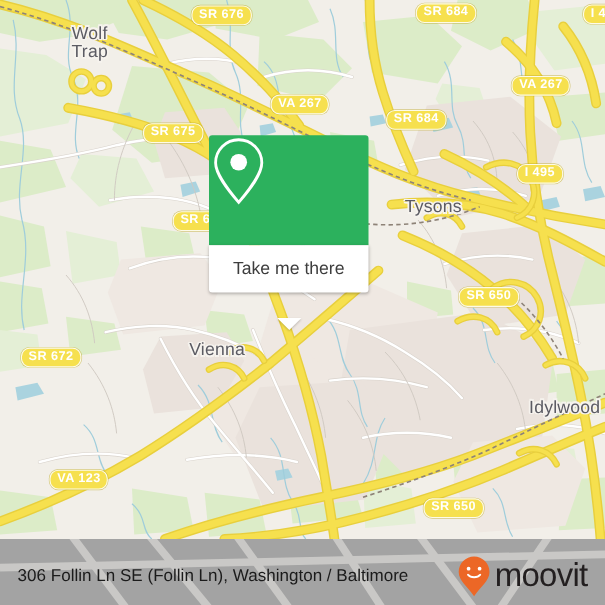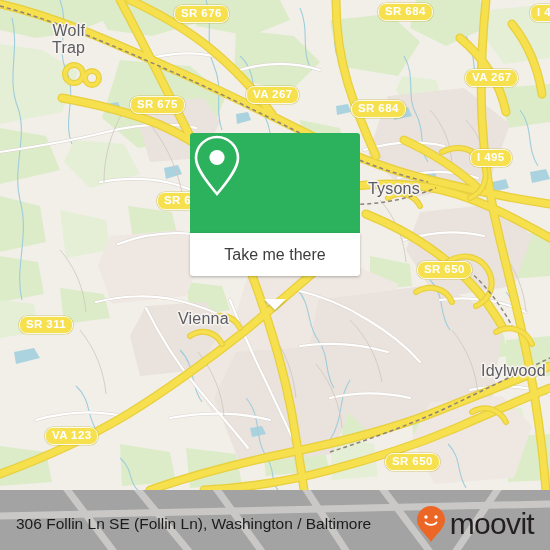--- a/index.html
+++ b/index.html
@@ -8,30 +8,30 @@
 
   
   #map{position:absolute;left:0;top:0;width:550px;height:490px;overflow:hidden;background:#f2efe9;}
   #map svg{position:absolute;left:0;top:0;}
 
   
   .place{position:absolute;color:#5b5b63;font-size:16px;letter-spacing:.2px;
          text-shadow:1.6px 0 #f6f3ee,-1.6px 0 #f6f3ee,0 1.6px #f6f3ee,0 -1.6px #f6f3ee,
                      1.2px 1.2px #f6f3ee,-1.2px -1.2px #f6f3ee,1.2px -1.2px #f6f3ee,-1.2px 1.2px #f6f3ee;
          white-space:nowrap;pointer-events:none;}
-  .place.two-line{line-height:17px;text-align:right;}
+  .place.two-line{line-height:17px;text-align:center;margin-left:13px;}
 
   
   .shield{position:absolute;background:#f6e04e;border:1.6px solid #fdfbe8;border-radius:8px;
           color:#fff;font-size:11.5px;font-weight:bold;letter-spacing:.4px;
           padding:2px 6px 3px 6px;white-space:nowrap;line-height:11px;
           box-shadow:0 0 0 .6px rgba(190,170,40,.55);}
 
   
-  #callout{position:absolute;left:190px;top:123px;width:170px;margin-top:10px;}
+  #callout{position:absolute;left:190px;top:123px;width:145px;}
   #callout .top{height:100px;background:#2cb15d;border-radius:3px 3px 0 0;
                 display:flex;align-items:center;justify-content:center;}
   #callout .btm{height:43px;background:#fff;border-radius:0 0 3px 3px;
                 display:flex;align-items:center;justify-content:center;
                 box-shadow:0 1px 3px rgba(0,0,0,.28);}
   #callout .btm span{font-size:16px;color:#3d3d3d;}
   #callout .tail{position:absolute;left:50%;margin-left:-11px;top:166px;width:0;height:0;
                  border-left:11px solid transparent;border-right:11px solid transparent;
                  border-top:11px solid #fff;
                  filter:drop-shadow(0 1px 1px rgba(0,0,0,.22));}
@@ -293,34 +293,34 @@
       <path class="rail" d="M236 186 C270 196 304 202 340 204 C374 206 406 200 436 188"></path>
       <path class="rail" d="M458 262 C480 278 498 300 512 326"></path>
       <path class="rail" d="M330 452 C368 440 406 426 442 410 C480 392 516 374 550 358"></path>
     </svg>
 
     <div class="place two-line" style="left:52px;top:22px;">
       <div>Wolf</div>
       <div>Trap</div>
     </div>
     <div class="place" style="left:368px;top:180px;">Tysons</div>
-    <div class="place" style="left:178px;top:310px;">Vienna</div>
+    <div class="place" style="left:172px;top:310px;">Vienna</div>
     <div class="place" style="left:481px;top:362px;">Idylwood</div>
 
     <div class="shield" style="left:174px;top:5px;">SR 676</div>
     <div class="shield" style="left:378px;top:3px;">SR 684</div>
     <div class="shield" style="left:530px;top:4px;">I 495</div>
     <div class="shield" style="left:465px;top:69px;">VA 267</div>
     <div class="shield" style="left:246px;top:86px;">VA 267</div>
     <div class="shield" style="left:351px;top:100px;">SR 684</div>
-    <div class="shield" style="left:130px;top:96px;">SR 675</div>
+    <div class="shield" style="left:130px;top:112px;">SR 675</div>
     <div class="shield" style="left:470px;top:149px;">I 495</div>
     <div class="shield" style="left:157px;top:192px;">SR 67</div>
     <div class="shield" style="left:417px;top:261px;">SR 650</div>
-    <div class="shield" style="left:19px;top:316px;">SR 311</div>
+    <div class="shield" style="left:19px;top:316px;">SR 672</div>
     <div class="shield" style="left:45px;top:427px;">VA 123</div>
     <div class="shield" style="left:385px;top:453px;">SR 650</div>
 
     <div id="callout">
       <div class="top">
         <svg width="54" height="66" viewBox="0 0 54 66">
           <path d="M27 4 C15.4 4 6 13.4 6 25 C6 35 16 48 27 61 C38 48 48 35 48 25 C48 13.4 38.6 4 27 4 Z" fill="none" stroke="#ffffff" stroke-width="2.6"></path>
           <circle cx="27" cy="24.5" r="7.6" fill="#ffffff"></circle>
         </svg>
       </div>

